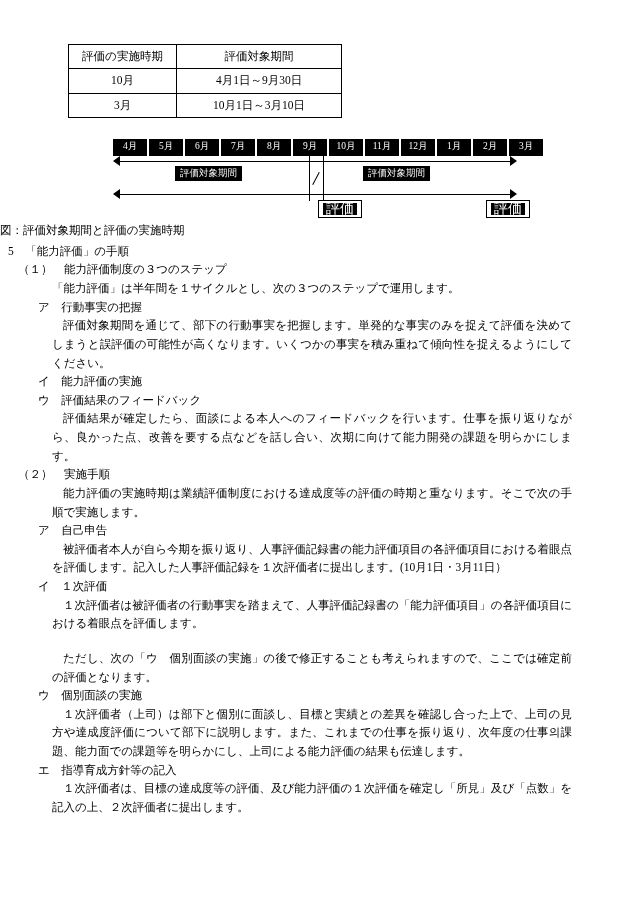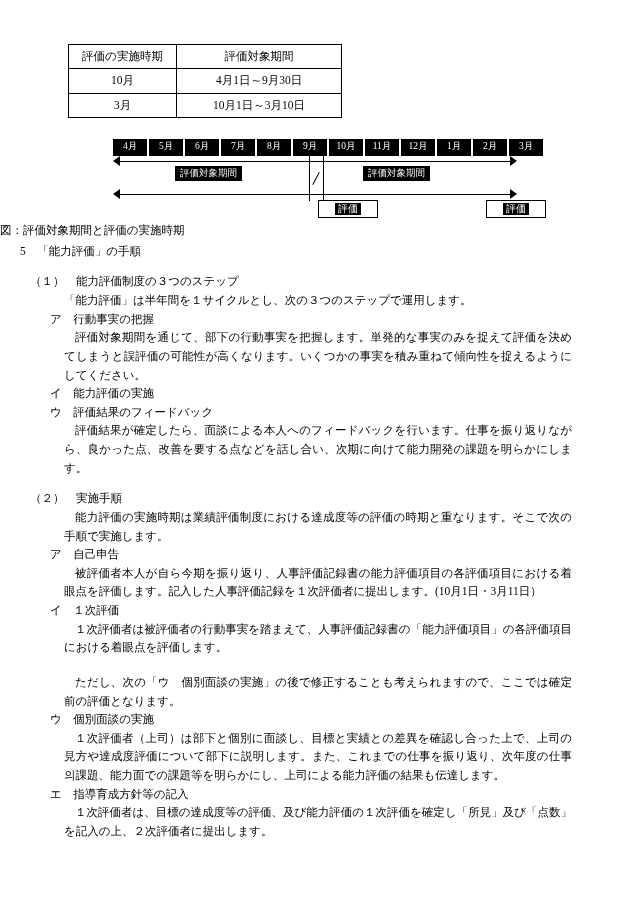--- a/index.html
+++ b/index.html
@@ -125,52 +125,52 @@
     position: absolute;
     width: 14px;
     height: 1px;
     background: #000;
     top: 26px;
   }
   .eval-box {
     position: absolute;
     border: 1px solid #000;
     background: #fff;
-    font-size: 10px;
+    font-size: 14px;
     line-height: 12px;
-    padding: 2px 16px;
+    padding: 2px 4px;
     white-space: nowrap;
   }
   .eval-inner {
     background: #000;
     color: #fff;
     padding: 0 3px;
     display: inline-block;
   }
   .fig-caption {
     position: absolute;
     top: 90px;
     left: 0;
     width: 630px;
     font-size: 11.5px;
   }
 
   
   .body {
-    padding: 0 58px 0 20px;
+    padding: 0 58px 0 8px;
     margin-top: 2px;
   }
   p {
     margin: 0;
     font-size: 11.5px;
     line-height: 1.62;
     text-align: justify;
   }
   .h1 { margin-top: 2px; text-indent: 0; }
-  .lv1 { margin-left: 10px; margin-top: 12px; }
+  .lv1 { margin-left: 10px; }
   .lv2 { margin-left: 30px; }
   .lv3 { margin-left: 44px; }
   .indent1 { text-indent: 11px; }
   .nosp { margin-top: 16px; }
 </style>
 </head>
 <body>
 
 <div class="page">
 

